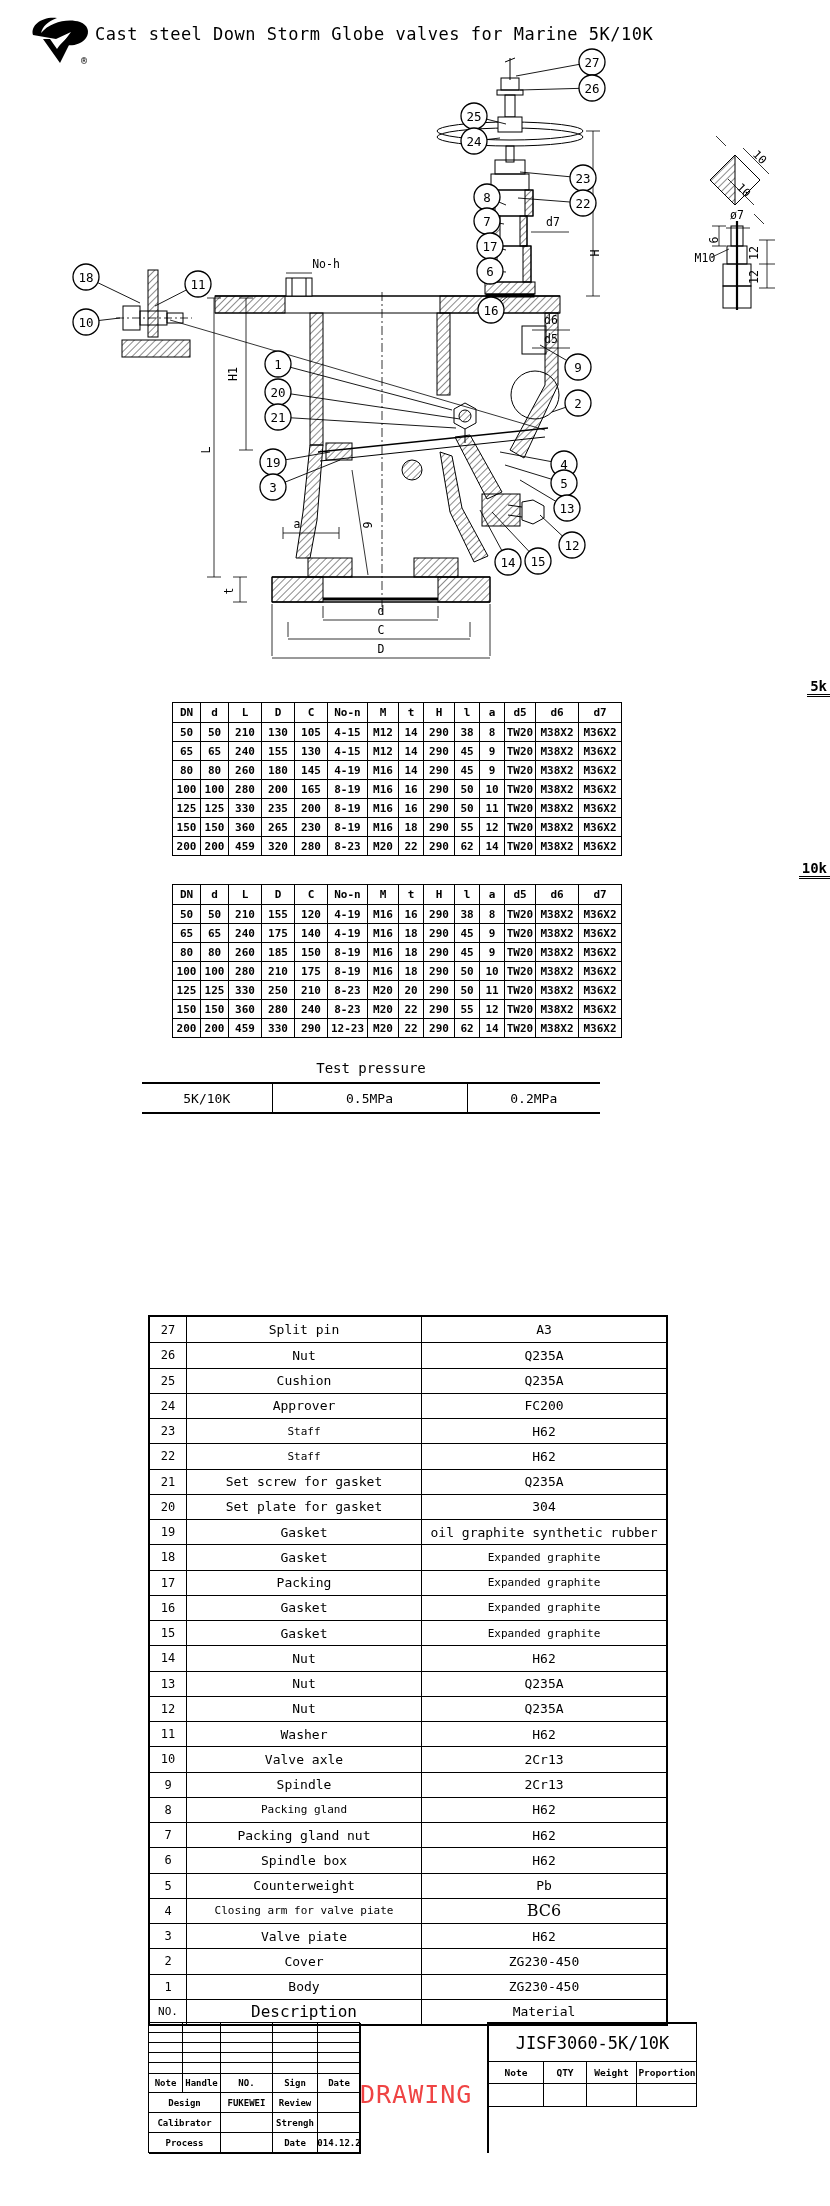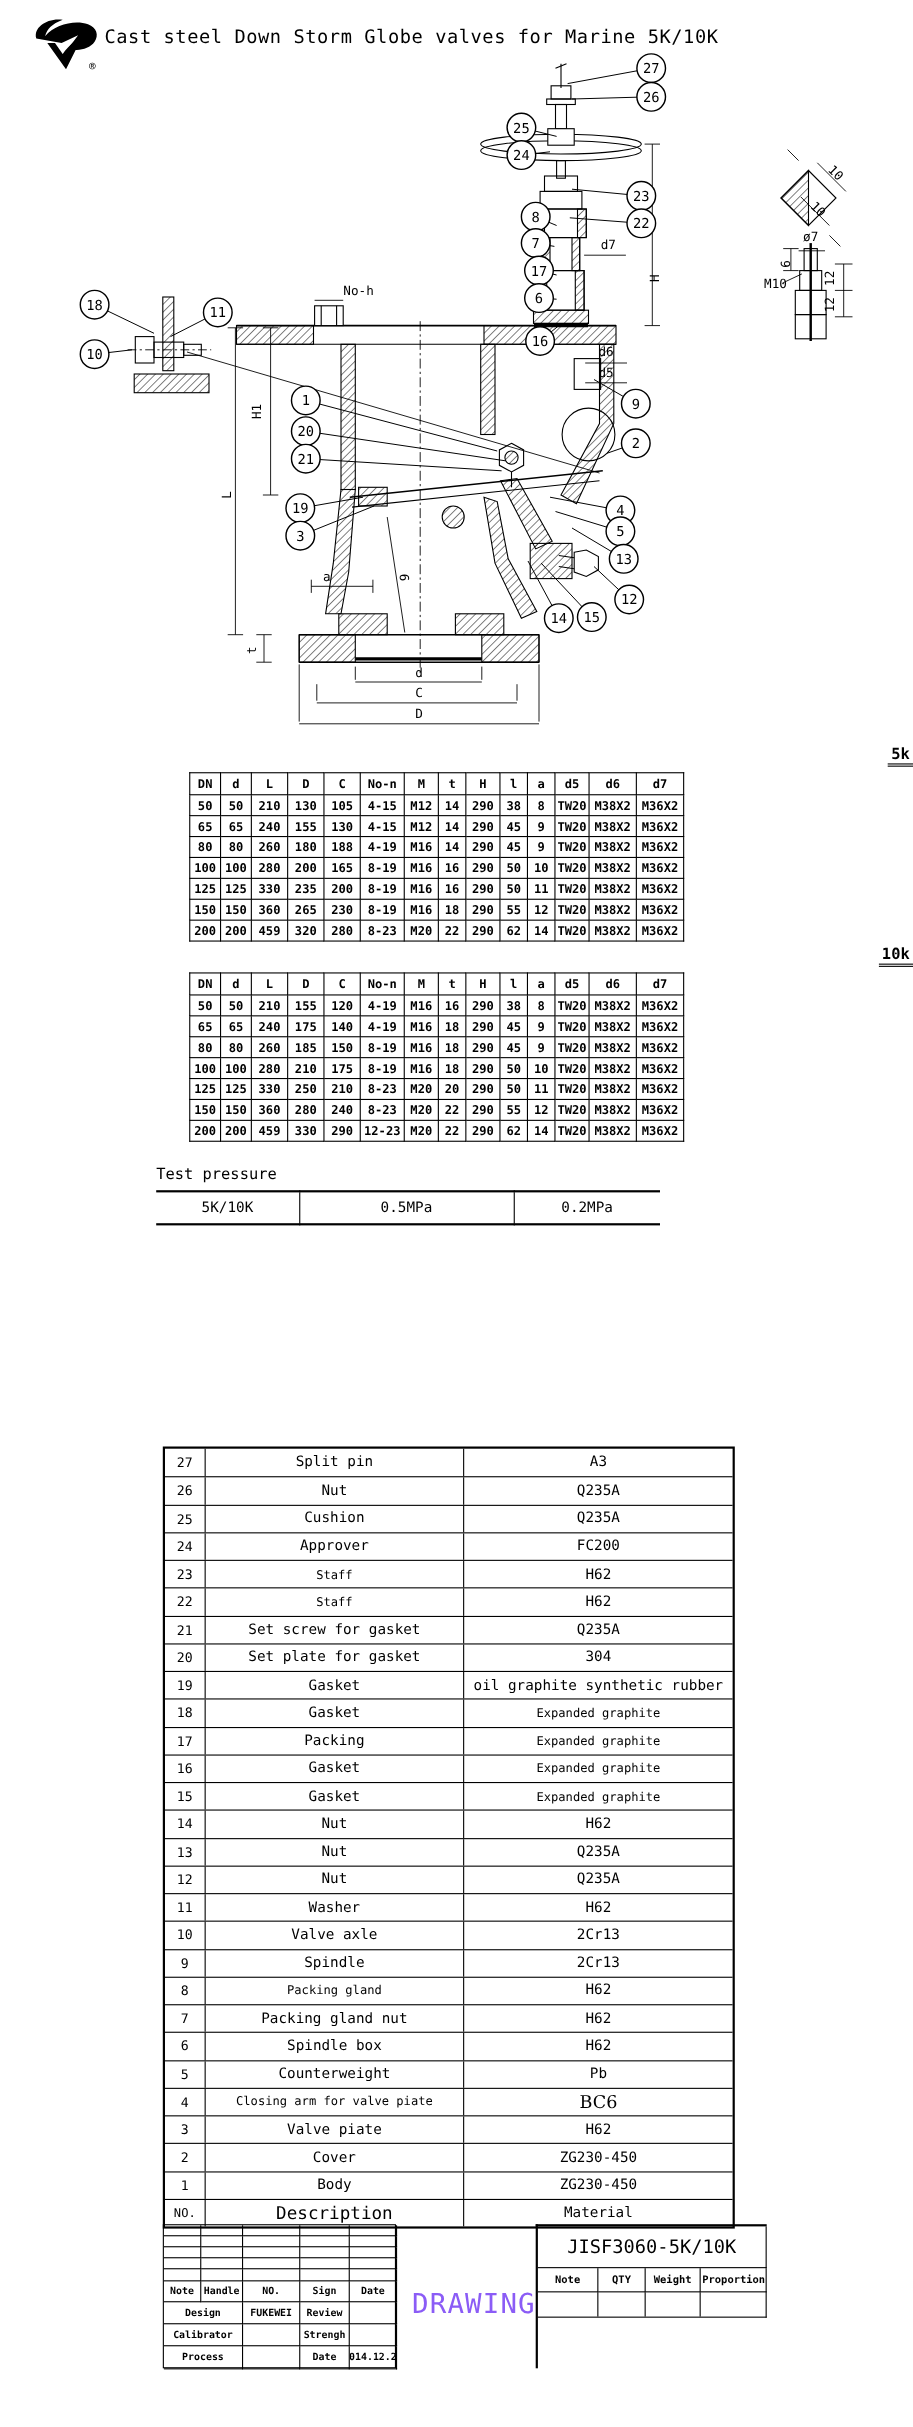--- a/index.html
+++ b/index.html
@@ -14,21 +14,21 @@
   #drawing-svg text{font-family:"DejaVu Sans Mono",monospace}
   
   .size-label{position:absolute;left:0;width:830px;text-align:right;font-size:14px;font-weight:bold}
   .size-label span{border-bottom:3px double #000;padding:0 3px}
   table{border-collapse:collapse;table-layout:fixed}
   .size-table{position:absolute}
   .size-table th,.size-table td{border:1.5px solid #000;font-size:11px;font-weight:bold;
       text-align:center;height:19px;padding:0;overflow:hidden}
   .size-table th{height:20px}
   
-  #tp-title{left:142px;top:1060px;width:458px;text-align:left;font-size:14px}
+  #tp-title{left:142px;top:1060px;width:458px;text-align:center;font-size:14px}
   #tp-table{left:142px;top:1082px;width:458px;border-top:2px solid #000;border-bottom:2px solid #000}
   #tp-table th{height:48px;font-size:13px;font-weight:normal;white-space:pre-line;
       border-bottom:2px solid #000;border-left:1.5px solid #000;padding:0}
   #tp-table td{height:30px;font-size:13px;text-align:center;border-left:1.5px solid #000}
   #tp-table th:first-child,#tp-table td:first-child{border-left:none}
   
   #parts-list{left:148px;top:1315px;width:520px;border:2px solid #000}
   .p-row{display:flex;height:25.25px;border-top:1.5px solid #000}
   .p-row:first-child{border-top:none}
   .p-no{width:37px;border-right:1.5px solid #000;font-size:12px;display:flex;
@@ -43,22 +43,22 @@
   
   #title-block{left:148px;top:2022px;width:560px;height:132px}
   #tb-left{position:absolute;left:0;top:0;display:grid;
       grid-template-columns:34px 38px 52px 45px 43px;
       grid-template-rows:10px 10px 10px 10px 11px 19px 20px 20px 21px;
       border:1.5px solid #000;width:212px;height:131px}
   .lg-cell{border-right:1.2px solid #000;border-bottom:1.2px solid #000;
       font-size:9px;font-weight:bold;display:flex;align-items:center;justify-content:center;
       overflow:hidden;white-space:nowrap}
   .span2{grid-column:span 2}
-  #tb-center{position:absolute;left:212px;top:58px;width:127px;text-align:right;
-      font-size:25px;letter-spacing:1px;color:#8b5cf6}
+  #tb-center{position:absolute;left:212px;top:58px;width:127px;text-align:left;
+      font-size:25px;letter-spacing:1px;color:#ef4444}
   #tb-right{position:absolute;left:339px;top:0;width:210px;height:131px;
       border-left:2px solid #000;border-top:2px solid #000}
   #tb-jisf{height:38px;border-bottom:1.5px solid #000;border-right:1.5px solid #000;
       display:flex;align-items:center;justify-content:center;font-size:17px}
   #tb-right-grid{display:grid;grid-template-columns:55px 43px 50px 60px;
       grid-template-rows:22px 22px;border-right:1.5px solid #000;border-bottom:1.5px solid #000}
   .rg-cell{border-right:1.2px solid #000;border-bottom:1.2px solid #000;font-size:9.5px;
       font-weight:bold;display:flex;align-items:center;justify-content:center}
   .rg-cell:nth-child(4n){border-right:none}
   .rg-cell:nth-child(n+5){border-bottom:none}
@@ -451,21 +451,21 @@
             <td>9</td>
             <td>TW20</td>
             <td>M38X2</td>
             <td>M36X2</td>
           </tr>
           <tr>
             <td>80</td>
             <td>80</td>
             <td>260</td>
             <td>180</td>
-            <td>188</td>
+            <td>145</td>
             <td>4-19</td>
             <td>M16</td>
             <td>14</td>
             <td>290</td>
             <td>45</td>
             <td>9</td>
             <td>TW20</td>
             <td>M38X2</td>
             <td>M36X2</td>
           </tr>

